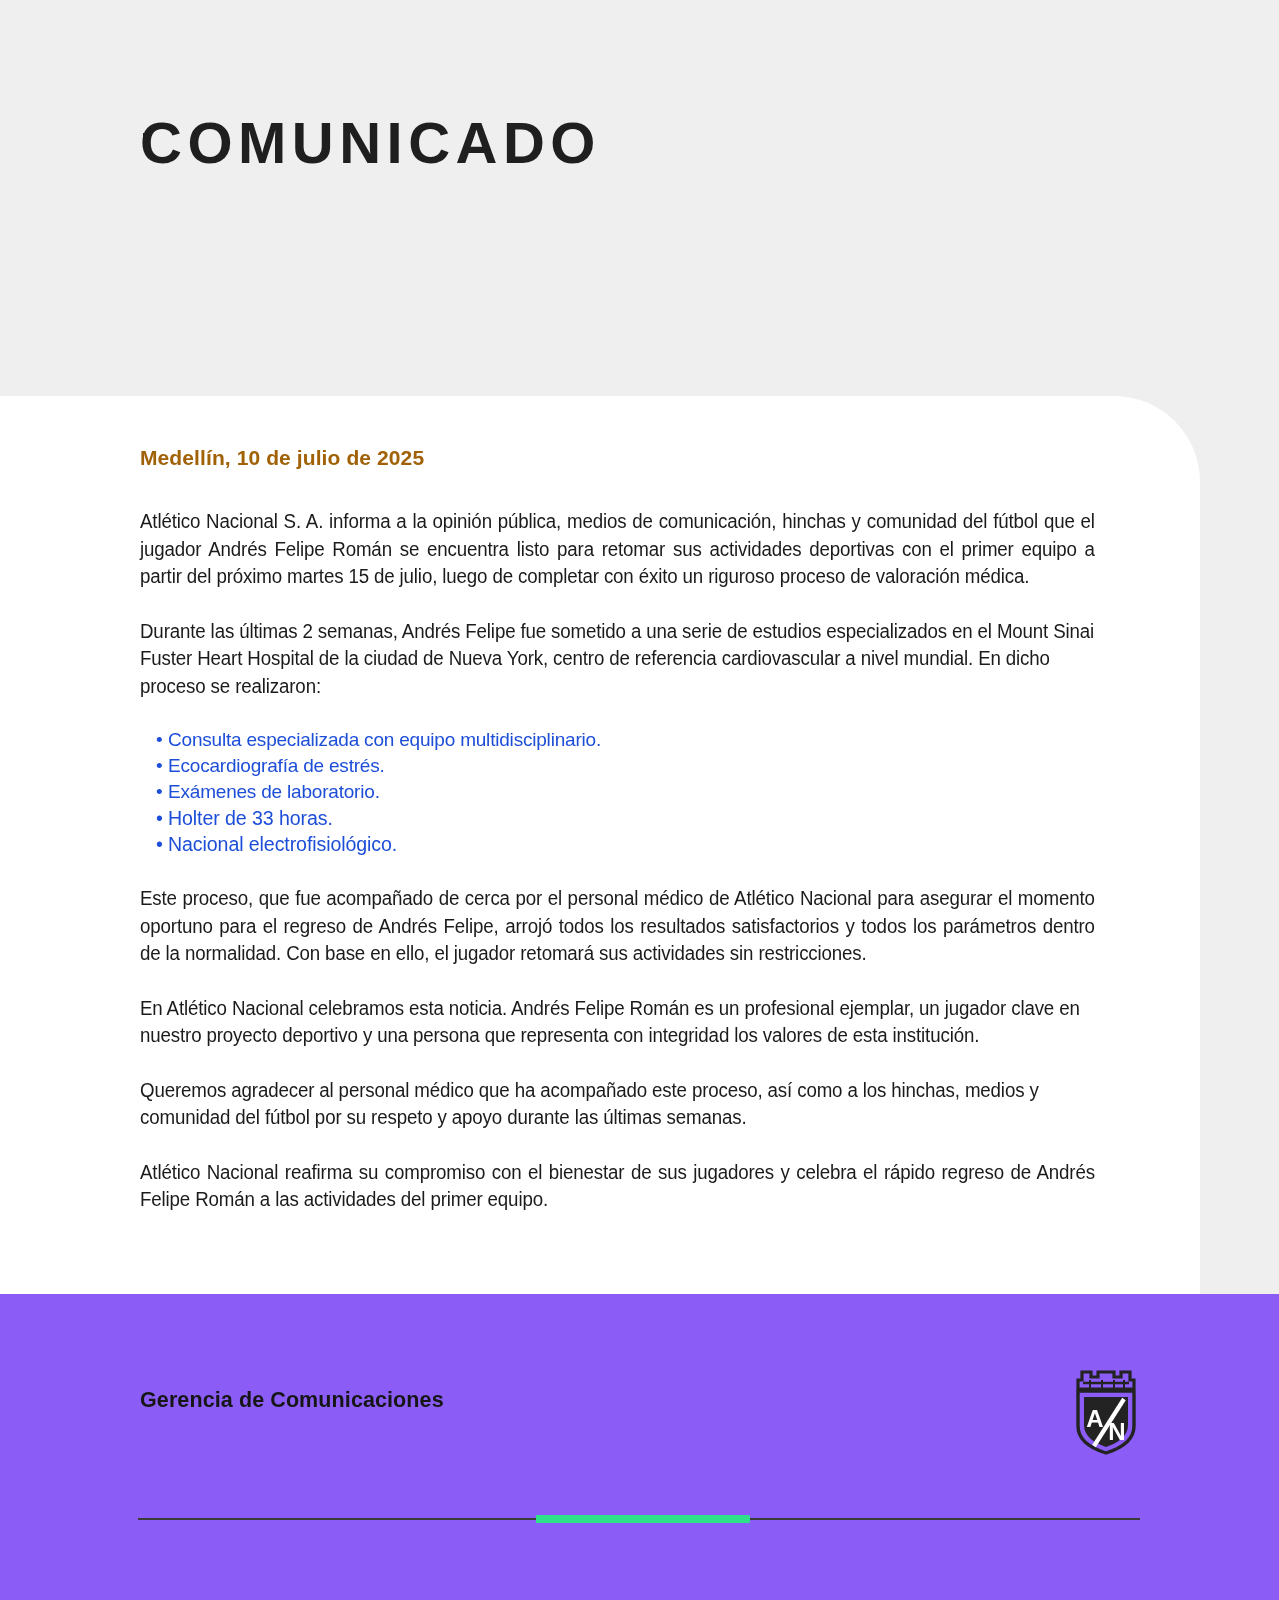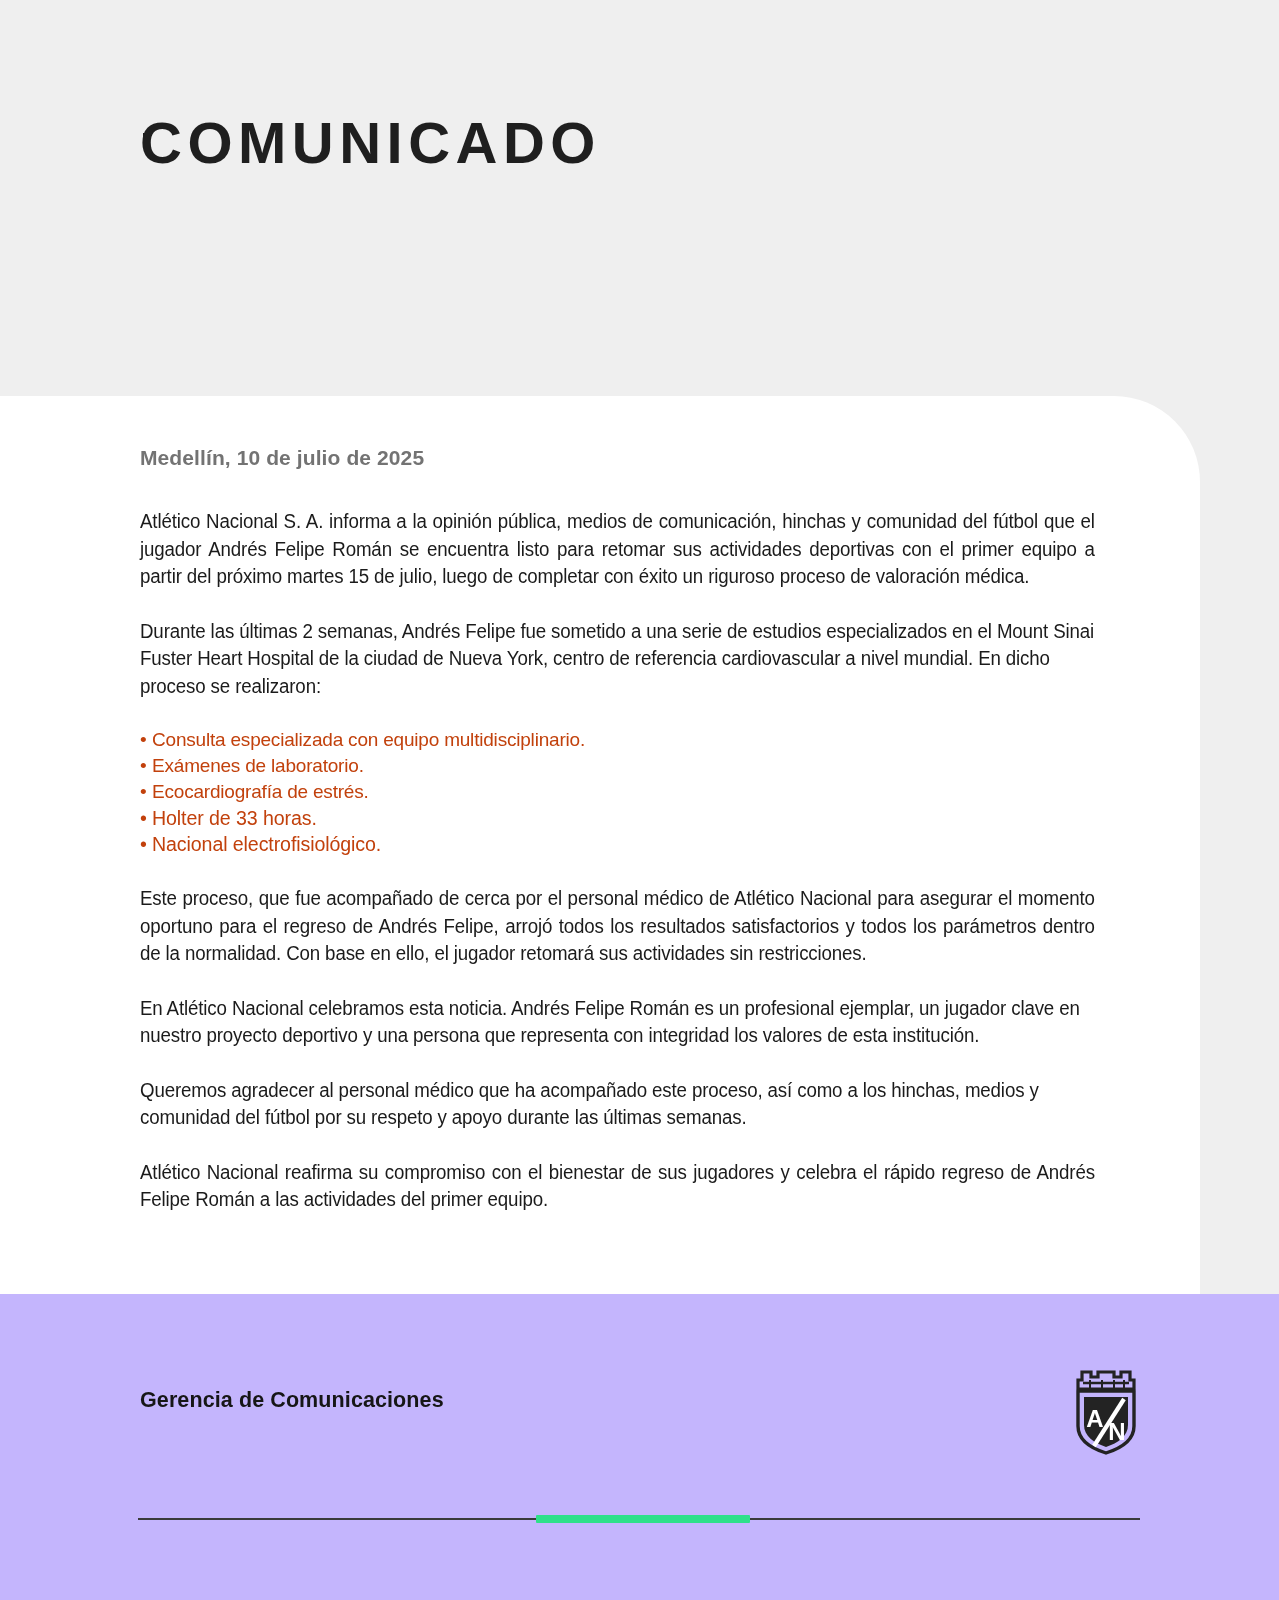--- a/index.html
+++ b/index.html
@@ -68,21 +68,21 @@
     left: 140px;
     top: 50px;
     width: 955px;
   }
 
   .doc-date {
     font-family: "Liberation Sans", sans-serif;
     font-weight: 700;
     font-size: 21px;
     letter-spacing: 0.1px;
-    color: #737373;
+    color: #a16207;
     margin: 0 0 38px 0;
   }
 
   .para {
     font-family: "Liberation Sans Narrow", "Liberation Sans", sans-serif;
     font-size: 19.6px;
     line-height: 27.5px;
     letter-spacing: -0.15px;
     color: #1b1b1b;
     margin: 0 0 27px 0;
@@ -102,41 +102,42 @@
   .bullet-list {
     list-style: none;
     margin: 0 0 28px 0;
     padding: 0;
   }
   .bullet-list li {
     font-family: "Liberation Sans Narrow", "Liberation Sans", sans-serif;
     font-size: 19.6px;
     line-height: 26px;
     letter-spacing: -0.1px;
-    color: #c2410c;
+    color: #1d4ed8;
     white-space: nowrap;
+    margin-left: 16px;
   }
   .bullet-list li.wide {
     font-family: "Liberation Sans", sans-serif;
     font-size: 19px;
     letter-spacing: -0.2px;
   }
   .bullet-dot {
     display: inline-block;
     width: 12px;
   }
 
   
   .footer {
     position: absolute;
     left: 0;
     top: 1294px;
     width: 1279px;
     height: 306px;
-    background: #c4b5fd;
+    background: #8b5cf6;
     text-decoration: underline;
   }
   .footer-sign {
     position: absolute;
     left: 140px;
     top: 92px;
   }
   .sign-strong {
     font-family: "Liberation Sans", sans-serif;
     font-weight: 700;
@@ -202,22 +203,22 @@
   <div class="card-inner">
 
     <p class="doc-date">Medellín, 10 de julio de 2025</p>
 
     <p class="para">Atlético Nacional S. A. informa a la opinión pública, medios de comunicación, hinchas y comunidad del fútbol que el jugador Andrés Felipe Román se encuentra listo para retomar sus actividades deportivas con el primer equipo a partir del próximo martes 15 de julio, luego de completar con éxito un riguroso proceso de valoración médica.</p>
 
     <p class="para ragged">Durante las últimas 2 semanas, Andrés Felipe fue sometido a una serie de estudios especializados en el Mount Sinai Fuster Heart Hospital de la ciudad de Nueva York, centro de referencia cardiovascular a nivel mundial. En dicho proceso se realizaron:</p>
 
     <ul class="bullet-list">
       <li class="wide"><span class="bullet-dot">•</span><span>Consulta especializada con equipo multidisciplinario.</span></li>
+      <li class="wide"><span class="bullet-dot">•</span><span>Ecocardiografía de estrés.</span></li>
       <li class="wide"><span class="bullet-dot">•</span><span>Exámenes de laboratorio.</span></li>
-      <li class="wide"><span class="bullet-dot">•</span><span>Ecocardiografía de estrés.</span></li>
       <li><span class="bullet-dot">•</span><span>Holter de 33 horas.</span></li>
       <li><span class="bullet-dot">•</span><span>Nacional electrofisiológico.</span></li>
     </ul>
 
     <p class="para">Este proceso, que fue acompañado de cerca por el personal médico de Atlético Nacional para asegurar el momento oportuno para el regreso de Andrés Felipe, arrojó todos los resultados satisfactorios y todos los parámetros dentro de la normalidad.  Con base en ello, el jugador retomará sus actividades sin restricciones.</p>
     <p class="para ragged">En Atlético Nacional celebramos esta noticia. Andrés Felipe Román es un profesional ejemplar, un jugador clave en nuestro proyecto deportivo y una persona que representa con integridad los valores de esta institución.</p>
     <p class="para ragged">Queremos agradecer al personal médico que ha acompañado este proceso, así como a los hinchas, medios y comunidad del fútbol por su respeto y apoyo durante las últimas semanas.</p>
     <p class="para">Atlético Nacional reafirma su compromiso con el bienestar de sus jugadores y celebra el rápido regreso de Andrés Felipe Román a las actividades del primer equipo.</p>
 
   </div>

